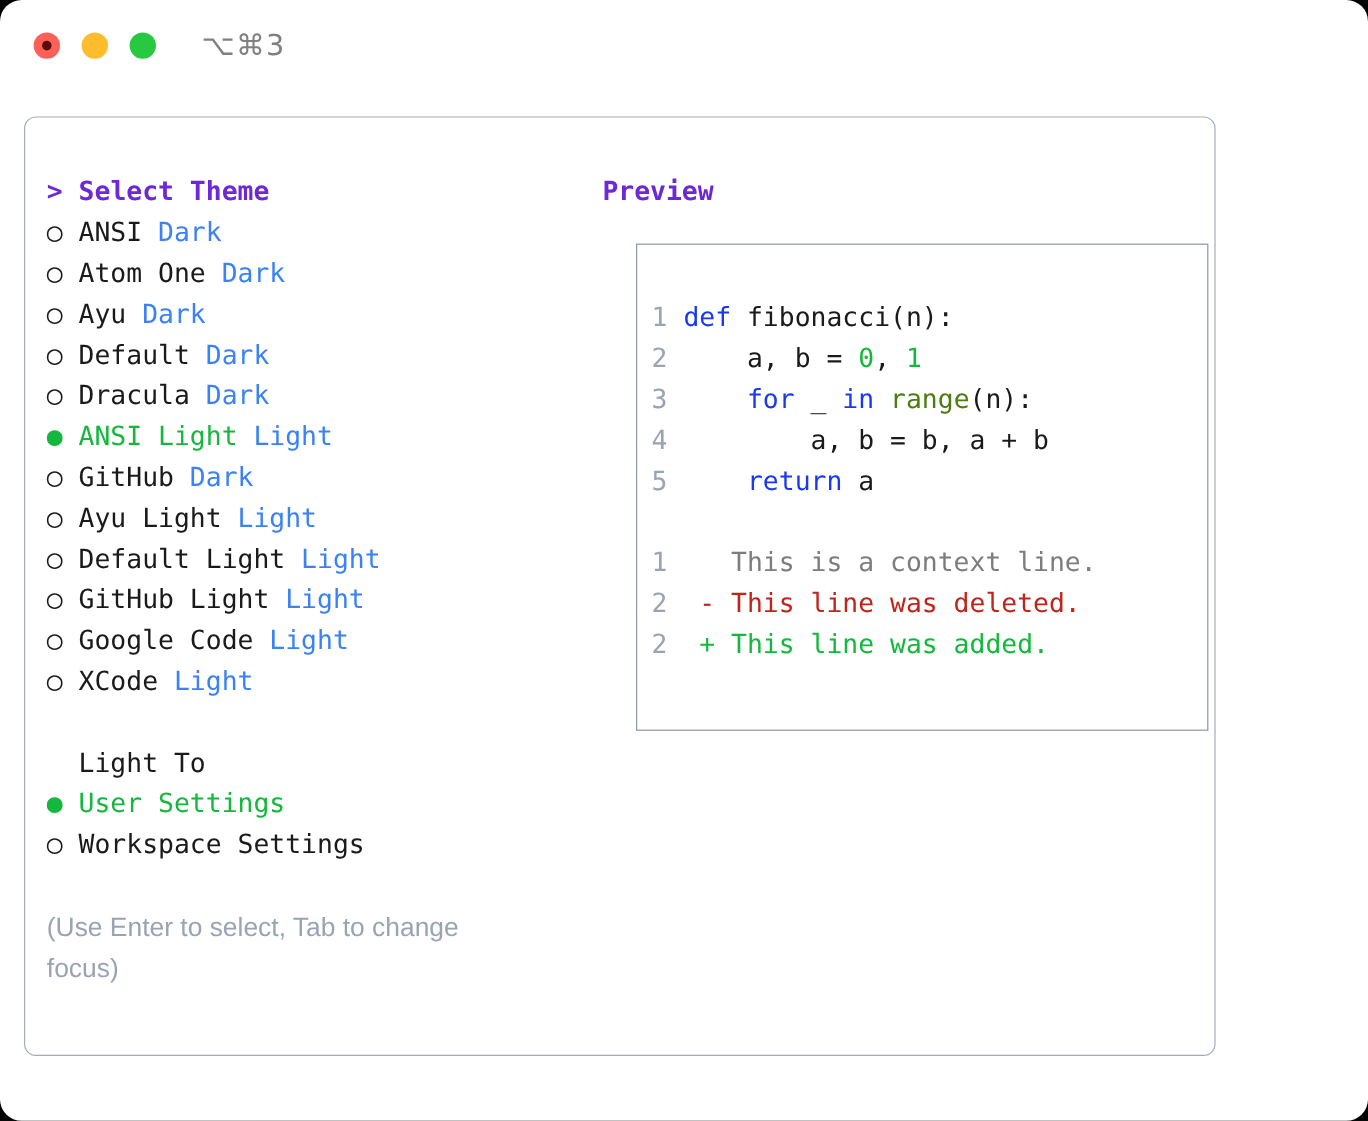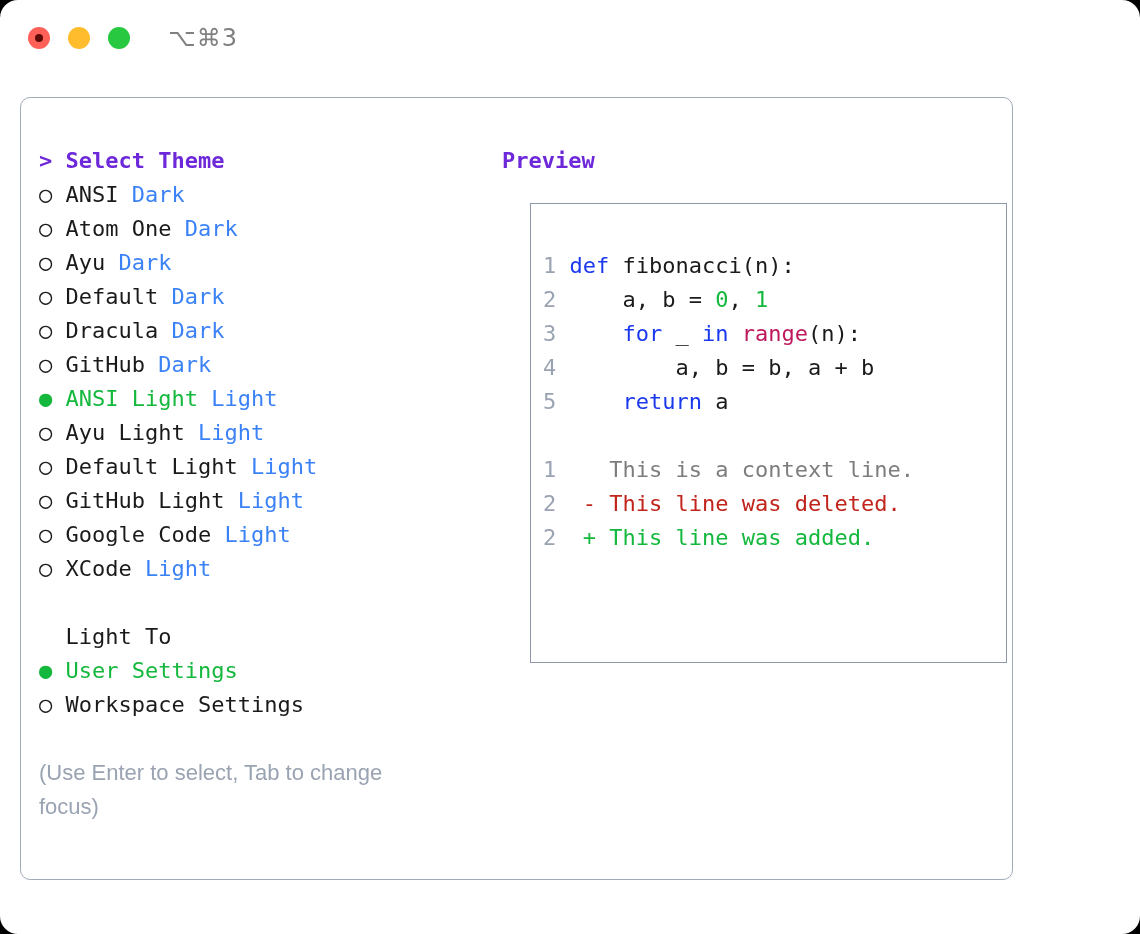--- a/index.html
+++ b/index.html
@@ -137,21 +137,21 @@
     width: 400px;
     white-space: normal;
   }
 
   
   #code-box {
     position: absolute;
     left: 28px;
     top: 59px;
     width: 477px;
-    height: 460px;
+    height: 406px;
     border: 1.5px solid #8d97a7;
     box-sizing: border-box;
     background: #ffffff;
   }
   #code-inner {
     position: absolute;
     left: 12px;
     top: 45px;
     right: 4px;
   }
@@ -162,21 +162,21 @@
     white-space: pre;
     color: #1a1a1a;
   }
   .lineno {
     display: inline-block;
     width: 1ch;
     color: #9aa3b2;
     text-align: right;
   }
   .tok-kw   { color: #1a39ef; }
-  .tok-fn   { color: #be185d; margin-top: 17px; }
+  .tok-fn   { color: #4d7c0f; margin-top: 17px; }
   .tok-num  { color: #14b83c; }
   .tok-plain{ color: #1a1a1a; }
   .diff-ctx { color: #7d7d7d; }
   .diff-del { color: #c0241b; }
   .diff-add { color: #14b83c; }
 </style>
 </head>
 <body>
 
 <div id="window">
@@ -193,22 +193,22 @@
     <div id="left-col">
 
       <div class="section-title"><span>&gt; </span><span>Select Theme</span></div>
 
       <div id="theme-list">
           <div class="opt-row"><span class="marker">○</span><span class="opt-label">ANSI</span><span> </span><span class="opt-variant">Dark</span></div>
           <div class="opt-row"><span class="marker">○</span><span class="opt-label">Atom One</span><span> </span><span class="opt-variant">Dark</span></div>
           <div class="opt-row"><span class="marker">○</span><span class="opt-label">Ayu</span><span> </span><span class="opt-variant">Dark</span></div>
           <div class="opt-row"><span class="marker">○</span><span class="opt-label">Default</span><span> </span><span class="opt-variant">Dark</span></div>
           <div class="opt-row"><span class="marker">○</span><span class="opt-label">Dracula</span><span> </span><span class="opt-variant">Dark</span></div>
+          <div class="opt-row selected"><span class="marker">●</span><span class="opt-label">ANSI Light</span><span> </span><span class="opt-variant">Light</span></div>
           <div class="opt-row"><span class="marker">○</span><span class="opt-label">GitHub</span><span> </span><span class="opt-variant">Dark</span></div>
-          <div class="opt-row selected"><span class="marker">●</span><span class="opt-label">ANSI Light</span><span> </span><span class="opt-variant">Light</span></div>
           <div class="opt-row"><span class="marker">○</span><span class="opt-label">Ayu Light</span><span> </span><span class="opt-variant">Light</span></div>
           <div class="opt-row"><span class="marker">○</span><span class="opt-label">Default Light</span><span> </span><span class="opt-variant">Light</span></div>
           <div class="opt-row"><span class="marker">○</span><span class="opt-label">GitHub Light</span><span> </span><span class="opt-variant">Light</span></div>
           <div class="opt-row"><span class="marker">○</span><span class="opt-label">Google Code</span><span> </span><span class="opt-variant">Light</span></div>
           <div class="opt-row"><span class="marker">○</span><span class="opt-label">XCode</span><span> </span><span class="opt-variant">Light</span></div>
         </div>
 
       <div class="spacer-row"></div>
 
       <div class="group-heading"><span class="marker"> </span><span>Light To</span></div>

